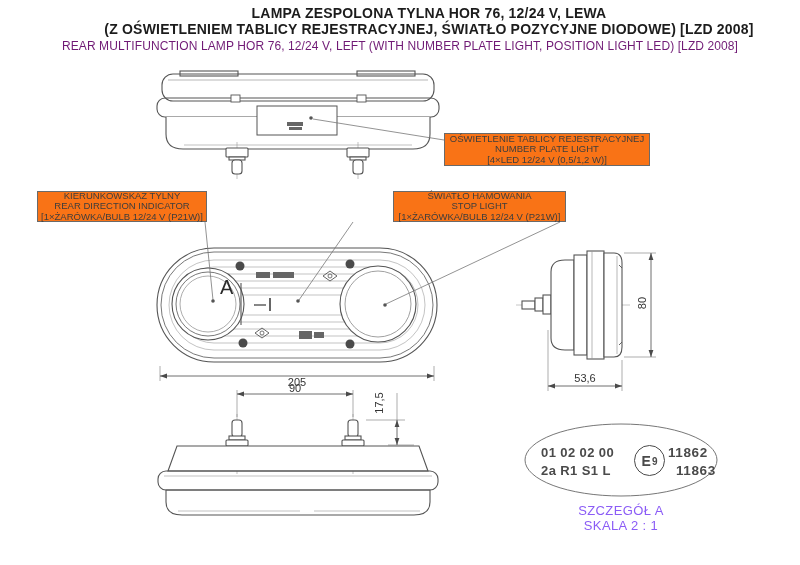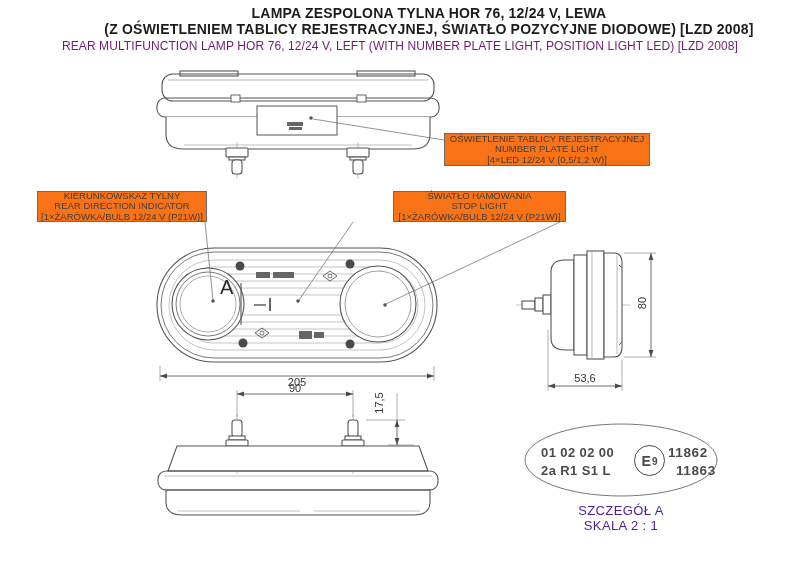--- a/index.html
+++ b/index.html
@@ -22,21 +22,21 @@
   .marker-a{font-size:20px;color:#2b2b2b;font-weight:normal;}
   .detail-codes{font-size:13px;font-weight:bold;color:#4a4a4a;letter-spacing:.4px;white-space:nowrap;}
   .detail-num{font-size:13.5px;font-weight:bold;color:#4a4a4a;letter-spacing:.6px;white-space:nowrap;}
   .emark{
     width:31px;height:31px;border:1.6px solid #4a4a4a;border-radius:50%;
     display:flex;align-items:center;justify-content:center;background:#fff;
     font-weight:bold;color:#4a4a4a;box-sizing:border-box;
   }
   .emark .e-letter{font-size:14px;line-height:14px;}
   .emark .e-digit{font-size:10px;line-height:10px;margin-left:1px;margin-top:3px;}
-  .caption{font-size:13px;color:#4c1d95;text-align:center;letter-spacing:.4px;white-space:nowrap;width:150px;}
+  .caption{font-size:13px;color:#8b5cf6;text-align:center;letter-spacing:.4px;white-space:nowrap;width:150px;}
   svg{position:absolute;left:0;top:0;}
 </style>
 </head>
 <body>
 
 <div class="stage">
 
   <svg width="800" height="565" viewBox="0 0 800 565">
     <defs>
       <marker id="dimArrow" viewBox="0 0 10 10" refX="10" refY="5" markerWidth="9" markerHeight="9" orient="auto-start-reverse">

